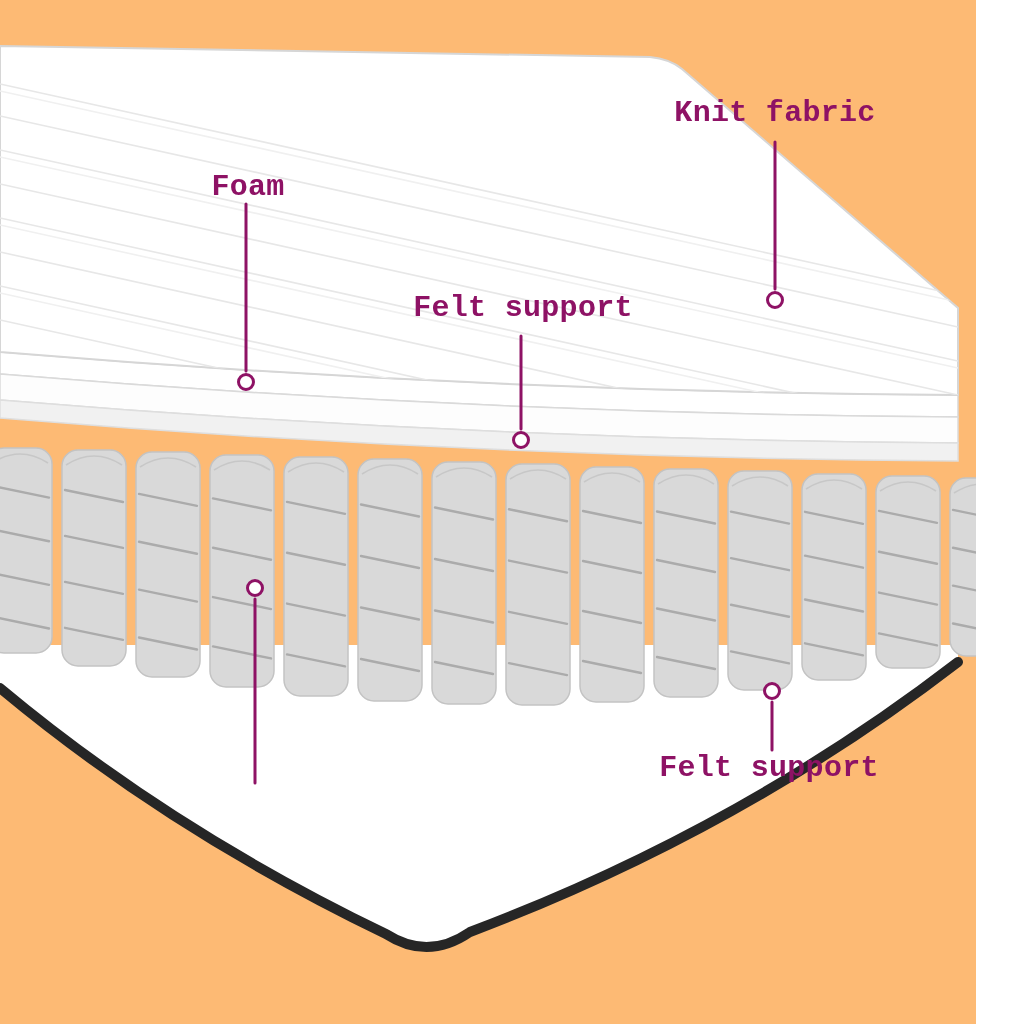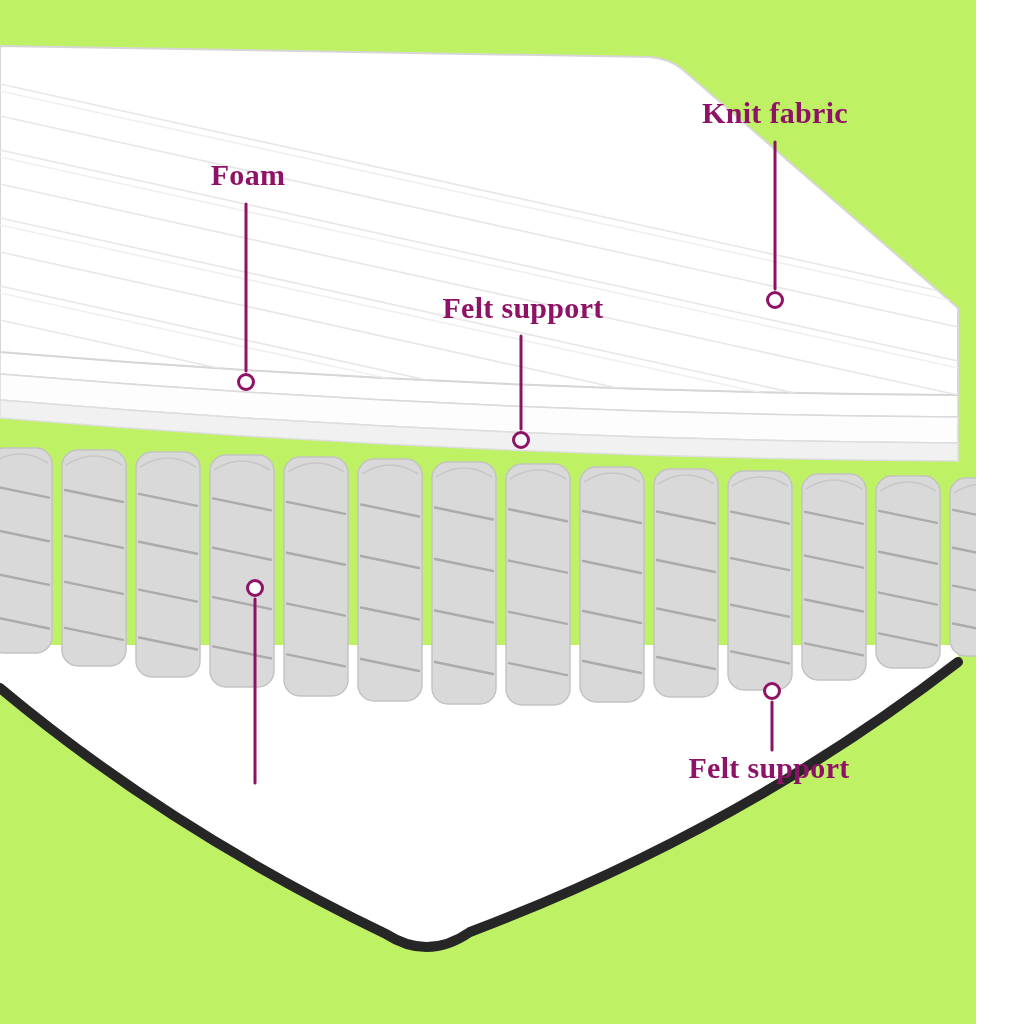--- a/index.html
+++ b/index.html
@@ -1,23 +1,23 @@
 <!DOCTYPE html>
 <html style="--accent: #8e1265;"><head>
 <meta charset="utf-8">
 <style>
   :root { --accent: #8e1265; }
   html, body { margin: 0; padding: 0; background: #ffffff; }
   .canvas {
     position: relative;
     width: 976px;
     height: 1024px;
-    background: #bef264;
+    background: #fdba74;
     overflow: hidden;
-    font-family: Liberation Serif, serif;
+    font-family: Liberation Mono, monospace;
   }
   .canvas svg { position: absolute; left: 0; top: 0; }
   .label {
     position: absolute;
     transform: translateX(-50%);
     font-weight: 700;
     font-size: 30px;
     letter-spacing: 0.3px;
     color: var(--accent);
     white-space: nowrap;
@@ -185,20 +185,20 @@
       <line x1="255" y1="599" x2="255" y2="783"></line>
     </g>
     <g class="pointer">
       <circle cx="772" cy="691" r="7.5"></circle>
       <line x1="772" y1="702" x2="772" y2="750"></line>
     </g>
   </svg>
 
   <div class="label" style="left:775px; top:96px">Knit fabric</div>
 
-  <div class="label" style="left:248px; top:158px">Foam</div>
+  <div class="label" style="left:248px; top:170px">Foam</div>
 
   <div class="label" style="left:523px; top:291px">Felt support</div>
 
 
   <div class="label" style="left:769px; top:751px">Felt support</div>
 
 </div>
 
 </body></html>

